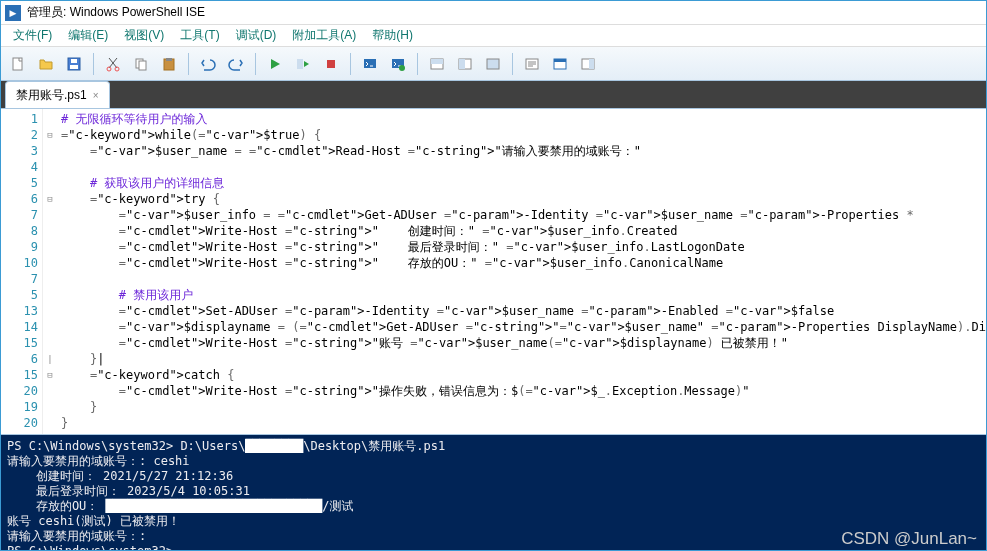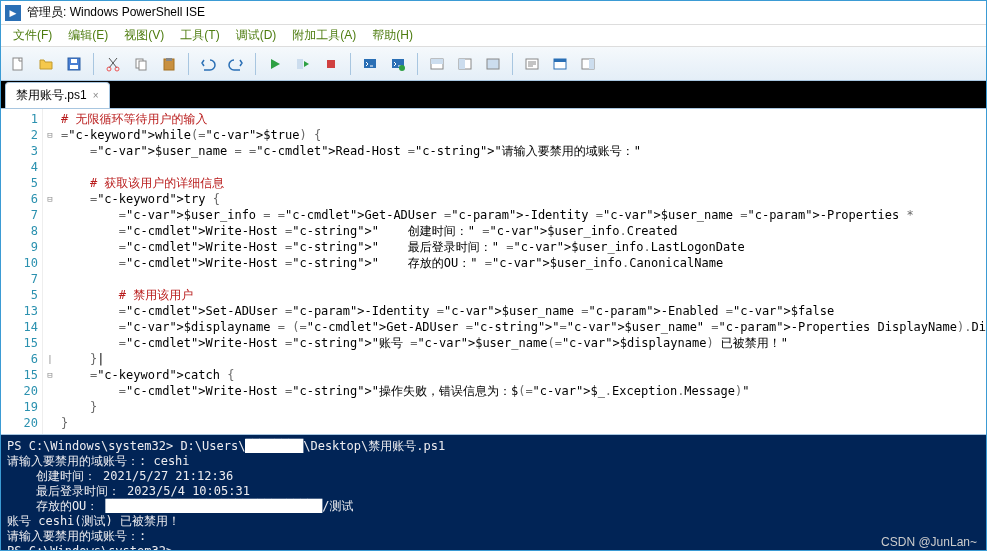--- a/index.html
+++ b/index.html
@@ -1,38 +1,38 @@
 <!DOCTYPE html>
 <html><head>
 <meta charset="utf-8">
 <style>
 * { margin: 0; padding: 0; box-sizing: border-box; }
 body { font-family: "Microsoft YaHei", "Segoe UI", sans-serif; font-size: 12px; background: #fff; width: 987px; height: 551px; overflow: hidden; border: 1px solid #3b9bd4; }
 .titlebar { background: #fff; height: 24px; display: flex; align-items: center; padding: 2px 4px; border-bottom: 1px solid #ddd; }
 .titlebar .icon { width: 16px; height: 16px; background: #2a6fb5; display: inline-flex; align-items: center; justify-content: center; color: #fff; font-size: 9px; margin-right: 6px; }
 .titlebar .title { font-size: 12px; color: #000000; }
 .menubar { background: #fff; height: 22px; display: flex; align-items: center; padding: 0 4px; border-bottom: 1px solid #ddd; }
-.menubar .menu-item { padding: 2px 8px; font-size: 12px; color: #4d7c0f; cursor: pointer; }
+.menubar .menu-item { padding: 2px 8px; font-size: 12px; color: #0f766e; cursor: pointer; }
 .toolbar { background: linear-gradient(#f5f9fc, #e4eef7); height: 34px; display: flex; align-items: center; padding: 0 4px; border-bottom: 1px solid #a8c6e0; gap: 2px; }
 .toolbar .tb-btn { width: 26px; height: 26px; display: inline-flex; align-items: center; justify-content: center; cursor: pointer; border: 1px solid transparent; border-radius: 2px; }
 .toolbar .sep { width: 1px; height: 22px; background: #a8c6e0; margin: 0 4px; }
-.tabbar { background: #000000; height: 28px; display: flex; align-items: flex-end; padding: 0 4px; border-bottom: 1px solid #a8c6e0; }
+.tabbar { background: #404040; height: 28px; display: flex; padding: 0 4px; border-bottom: 1px solid #a8c6e0; }
 .tab { background: #fff; border: 1px solid #a8c6e0; border-bottom: none; padding: 4px 10px; font-size: 12px; border-radius: 4px 4px 0 0; display: flex; align-items: center; gap: 6px; }
 .tab .close { font-size: 10px; color: #888; cursor: pointer; }
 .editor { background: #fff; height: 326px; display: flex; overflow: hidden; border-bottom: 1px solid #a8c6e0; }
 .gutter { width: 42px; background: #fff; border-right: 1px solid #eee; text-align: right; padding: 2px 4px; font-family: Consolas, monospace; font-size: 12px; color: #2b91af; }
 .gutter .ln { height: 16px; line-height: 16px; }
 .fold { width: 14px; background: #fff; padding: 2px 0; font-family: Consolas, monospace; font-size: 12px; color: #888; text-align: center; }
 .fold .fb { height: 16px; line-height: 16px; font-size: 9px; }
 .code { flex: 1; padding: 2px 4px; font-family: Consolas, "新宋体", monospace; font-size: 12px; white-space: pre; overflow: auto; line-height: 16px; }
-.c-comment { color: #b91c1c; }
+.c-comment { color: #6d28d9; }
 .c-op { color: #696969; }
 .console { background: #012456; color: #eeedf0; font-family: Consolas, "新宋体", monospace; font-size: 12px; padding: 4px 6px; height: 115px; white-space: pre; line-height: 15px; overflow: hidden; }
 .console .redact { background: #fff; color: #fff; }
-.watermark { position: absolute; right: 10px; bottom: 2px; color: #ccc; font-size: 12px; font-family: sans-serif; }
+.watermark { position: absolute; right: 10px; bottom: 2px; color: #ccc; font-size: 17px; font-family: sans-serif; }
 svg { width: 16px; height: 16px; }
 </style>
 </head>
 <body>
 
 <div class="titlebar">
   <span class="icon">▶</span>
   <span class="title">管理员: Windows PowerShell ISE</span>
 </div>
 

